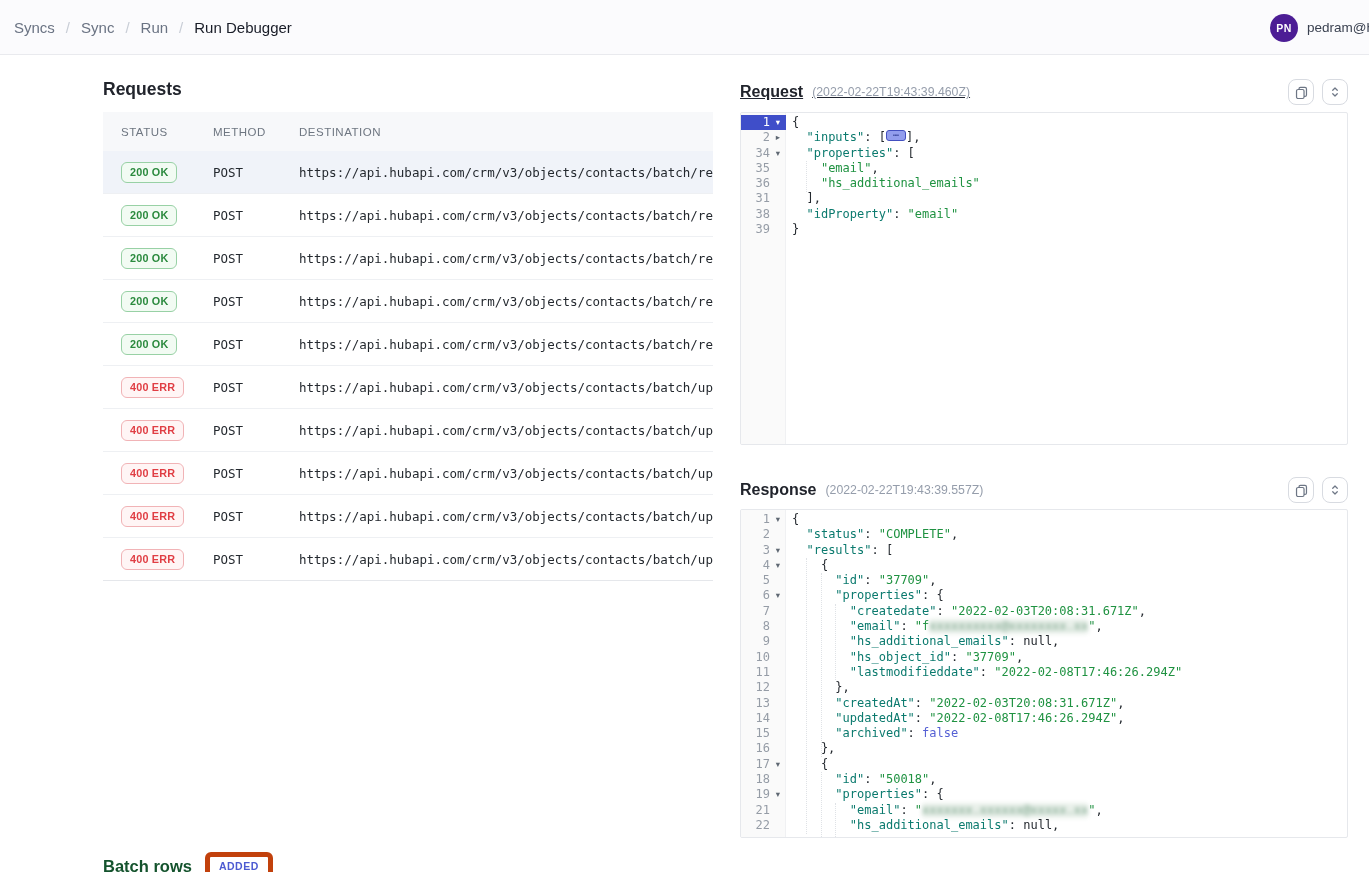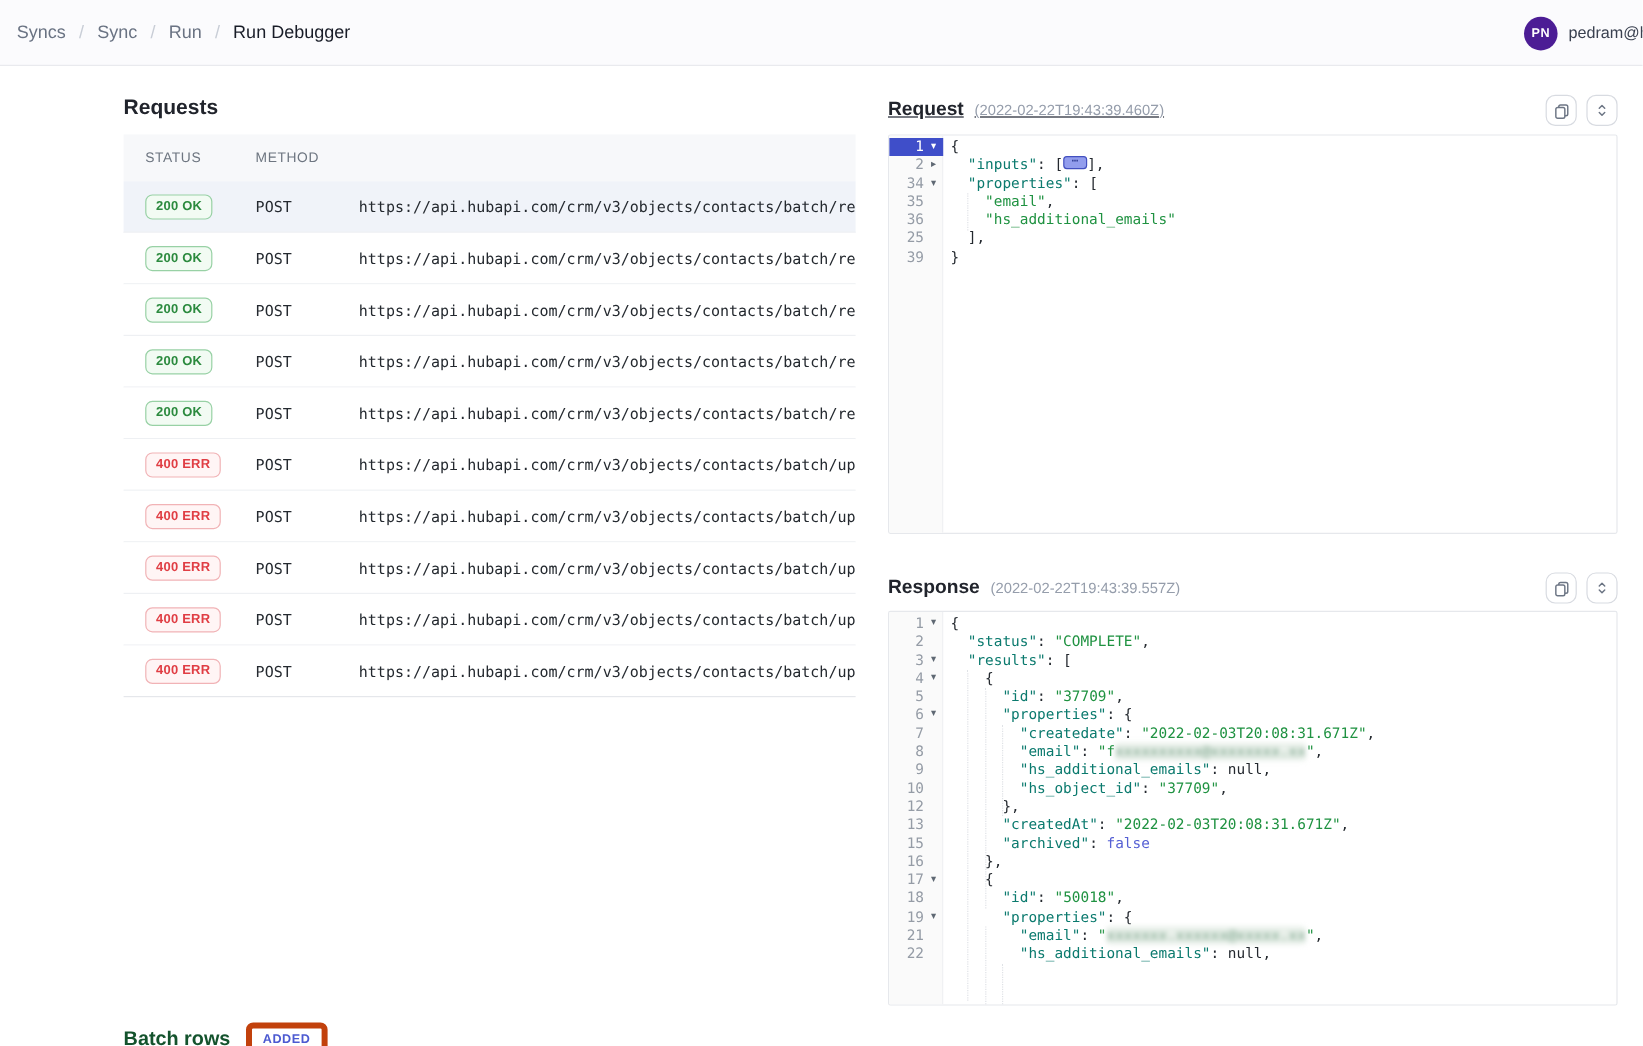--- a/index.html
+++ b/index.html
@@ -117,20 +117,21 @@
       <div class="avatar">PN</div>
       <div class="username">pedram@hig</div>
     </div>
   </div>
 
   <div class="left-title">Requests</div>
   <div class="req-table">
     <div class="thead">
         <div class="th">STATUS</div>
         <div class="th">METHOD</div>
+        <div class="th">DESTINATION</div>
       </div>
     <div class="tbody">
         <div class="trow selected">
           <div class="td"><span class="badge success">200 OK</span></div>
           <div class="td mono">POST</div>
           <div class="td mono dest">https://api.hubapi.com/crm/v3/objects/contacts/batch/re</div>
         </div>
         <div class="trow">
           <div class="td"><span class="badge success">200 OK</span></div>
           <div class="td mono">POST</div>
@@ -203,21 +204,22 @@
   </div>
   <div class="editor" style="top:112px; height:333px;" id="request-editor">
     <div class="gutter-bg"></div>
     <div class="lines">
         <div class="guide" style="left: 65px; top: 48px; height: 31px;"></div>
         <div class="cm-line active"><span class="ln">1</span><span class="fold">▾</span><span class="code"><span class="tk-p">{</span></span></div>
         <div class="cm-line"><span class="ln">2</span><span class="fold">▸</span><span class="code"><span class="tk-p">  </span><span class="tk-k">"inputs"</span><span class="tk-p">: [</span><span class="widget">⋯</span><span class="tk-p">],</span></span></div>
         <div class="cm-line"><span class="ln">34</span><span class="fold">▾</span><span class="code"><span class="tk-p">  </span><span class="tk-k">"properties"</span><span class="tk-p">: [</span></span></div>
         <div class="cm-line"><span class="ln">35</span><span class="fold"></span><span class="code"><span class="tk-p">    </span><span class="tk-s">"email"</span><span class="tk-p">,</span></span></div>
         <div class="cm-line"><span class="ln">36</span><span class="fold"></span><span class="code"><span class="tk-p">    </span><span class="tk-s">"hs_additional_emails"</span></span></div>
-        <div class="cm-line"><span class="ln">25</span><span class="fold"></span><span class="code"><span class="tk-p">  ],</span></span></div>
+        <div class="cm-line"><span class="ln">31</span><span class="fold"></span><span class="code"><span class="tk-p">  ],</span></span></div>
+        <div class="cm-line"><span class="ln">38</span><span class="fold"></span><span class="code"><span class="tk-p">  </span><span class="tk-k">"idProperty"</span><span class="tk-p">: </span><span class="tk-s">"email"</span></span></div>
         <div class="cm-line"><span class="ln">39</span><span class="fold"></span><span class="code"><span class="tk-p">}</span></span></div>
       </div>
   </div>
 
   <div class="viewer-head" style="top:476px;">
     <span class="viewer-title">Response</span>
     <span class="viewer-ts">(2022-02-22T19:43:39.557Z)</span>
     <span class="head-actions">
       <button class="icon-btn">
         <span>
@@ -248,22 +250,24 @@
         <div class="cm-line"><span class="ln">1</span><span class="fold">▾</span><span class="code"><span class="tk-p">{</span></span></div>
         <div class="cm-line"><span class="ln">2</span><span class="fold"></span><span class="code"><span class="tk-p">  </span><span class="tk-k">"status"</span><span class="tk-p">: </span><span class="tk-s">"COMPLETE"</span><span class="tk-p">,</span></span></div>
         <div class="cm-line"><span class="ln">3</span><span class="fold">▾</span><span class="code"><span class="tk-p">  </span><span class="tk-k">"results"</span><span class="tk-p">: [</span></span></div>
         <div class="cm-line"><span class="ln">4</span><span class="fold">▾</span><span class="code"><span class="tk-p">    {</span></span></div>
         <div class="cm-line"><span class="ln">5</span><span class="fold"></span><span class="code"><span class="tk-p">      </span><span class="tk-k">"id"</span><span class="tk-p">: </span><span class="tk-s">"37709"</span><span class="tk-p">,</span></span></div>
         <div class="cm-line"><span class="ln">6</span><span class="fold">▾</span><span class="code"><span class="tk-p">      </span><span class="tk-k">"properties"</span><span class="tk-p">: {</span></span></div>
         <div class="cm-line"><span class="ln">7</span><span class="fold"></span><span class="code"><span class="tk-p">        </span><span class="tk-k">"createdate"</span><span class="tk-p">: </span><span class="tk-s">"2022-02-03T20:08:31.671Z"</span><span class="tk-p">,</span></span></div>
         <div class="cm-line"><span class="ln">8</span><span class="fold"></span><span class="code"><span class="tk-p">        </span><span class="tk-k">"email"</span><span class="tk-p">: </span><span class="tk-s">"f</span><span class="tk-r">xxxxxxxxxx@xxxxxxxx.xx</span><span class="tk-s">"</span><span class="tk-p">,</span></span></div>
         <div class="cm-line"><span class="ln">9</span><span class="fold"></span><span class="code"><span class="tk-p">        </span><span class="tk-k">"hs_additional_emails"</span><span class="tk-p">: </span><span class="tk-u">null</span><span class="tk-p">,</span></span></div>
         <div class="cm-line"><span class="ln">10</span><span class="fold"></span><span class="code"><span class="tk-p">        </span><span class="tk-k">"hs_object_id"</span><span class="tk-p">: </span><span class="tk-s">"37709"</span><span class="tk-p">,</span></span></div>
+        <div class="cm-line"><span class="ln">11</span><span class="fold"></span><span class="code"><span class="tk-p">        </span><span class="tk-k">"lastmodifieddate"</span><span class="tk-p">: </span><span class="tk-s">"2022-02-08T17:46:26.294Z"</span></span></div>
         <div class="cm-line"><span class="ln">12</span><span class="fold"></span><span class="code"><span class="tk-p">      },</span></span></div>
         <div class="cm-line"><span class="ln">13</span><span class="fold"></span><span class="code"><span class="tk-p">      </span><span class="tk-k">"createdAt"</span><span class="tk-p">: </span><span class="tk-s">"2022-02-03T20:08:31.671Z"</span><span class="tk-p">,</span></span></div>
+        <div class="cm-line"><span class="ln">14</span><span class="fold"></span><span class="code"><span class="tk-p">      </span><span class="tk-k">"updatedAt"</span><span class="tk-p">: </span><span class="tk-s">"2022-02-08T17:46:26.294Z"</span><span class="tk-p">,</span></span></div>
         <div class="cm-line"><span class="ln">15</span><span class="fold"></span><span class="code"><span class="tk-p">      </span><span class="tk-k">"archived"</span><span class="tk-p">: </span><span class="tk-a">false</span></span></div>
         <div class="cm-line"><span class="ln">16</span><span class="fold"></span><span class="code"><span class="tk-p">    },</span></span></div>
         <div class="cm-line"><span class="ln">17</span><span class="fold">▾</span><span class="code"><span class="tk-p">    {</span></span></div>
         <div class="cm-line"><span class="ln">18</span><span class="fold"></span><span class="code"><span class="tk-p">      </span><span class="tk-k">"id"</span><span class="tk-p">: </span><span class="tk-s">"50018"</span><span class="tk-p">,</span></span></div>
         <div class="cm-line"><span class="ln">19</span><span class="fold">▾</span><span class="code"><span class="tk-p">      </span><span class="tk-k">"properties"</span><span class="tk-p">: {</span></span></div>
         <div class="cm-line"><span class="ln">21</span><span class="fold"></span><span class="code"><span class="tk-p">        </span><span class="tk-k">"email"</span><span class="tk-p">: </span><span class="tk-s">"</span><span class="tk-r">xxxxxxx.xxxxxx@xxxxx.xx</span><span class="tk-s">"</span><span class="tk-p">,</span></span></div>
         <div class="cm-line"><span class="ln">22</span><span class="fold"></span><span class="code"><span class="tk-p">        </span><span class="tk-k">"hs_additional_emails"</span><span class="tk-p">: </span><span class="tk-u">null</span><span class="tk-p">,</span></span></div>
       </div>
   </div>
 

